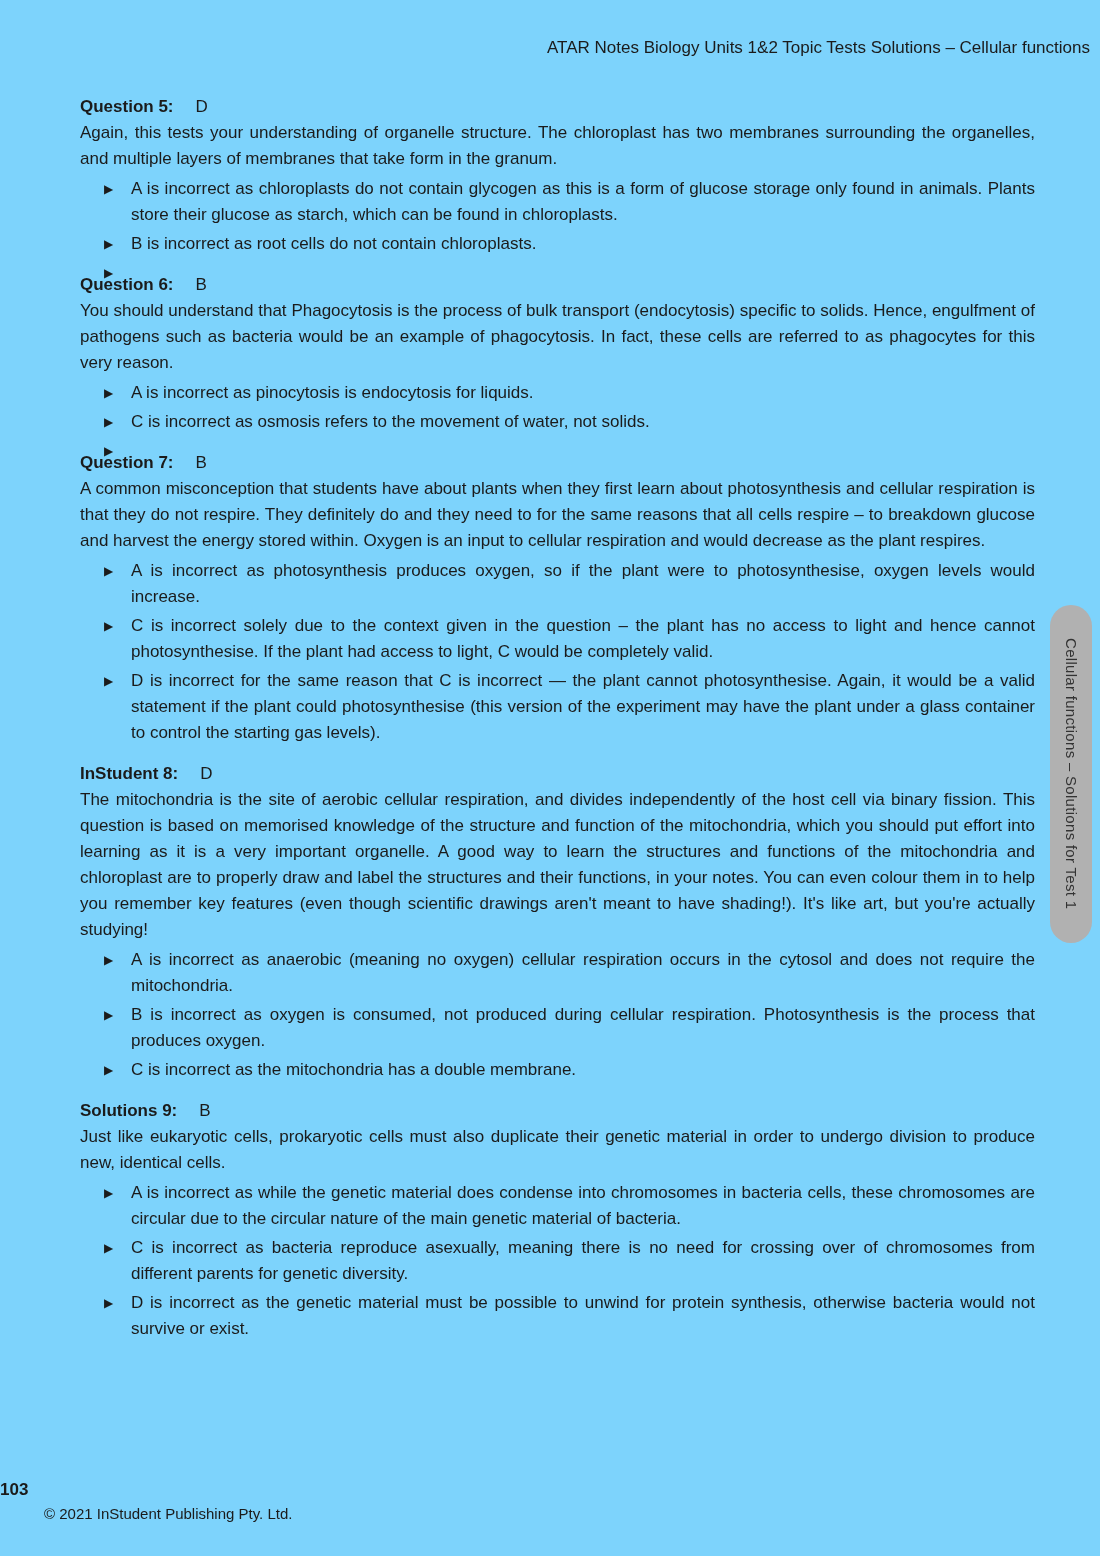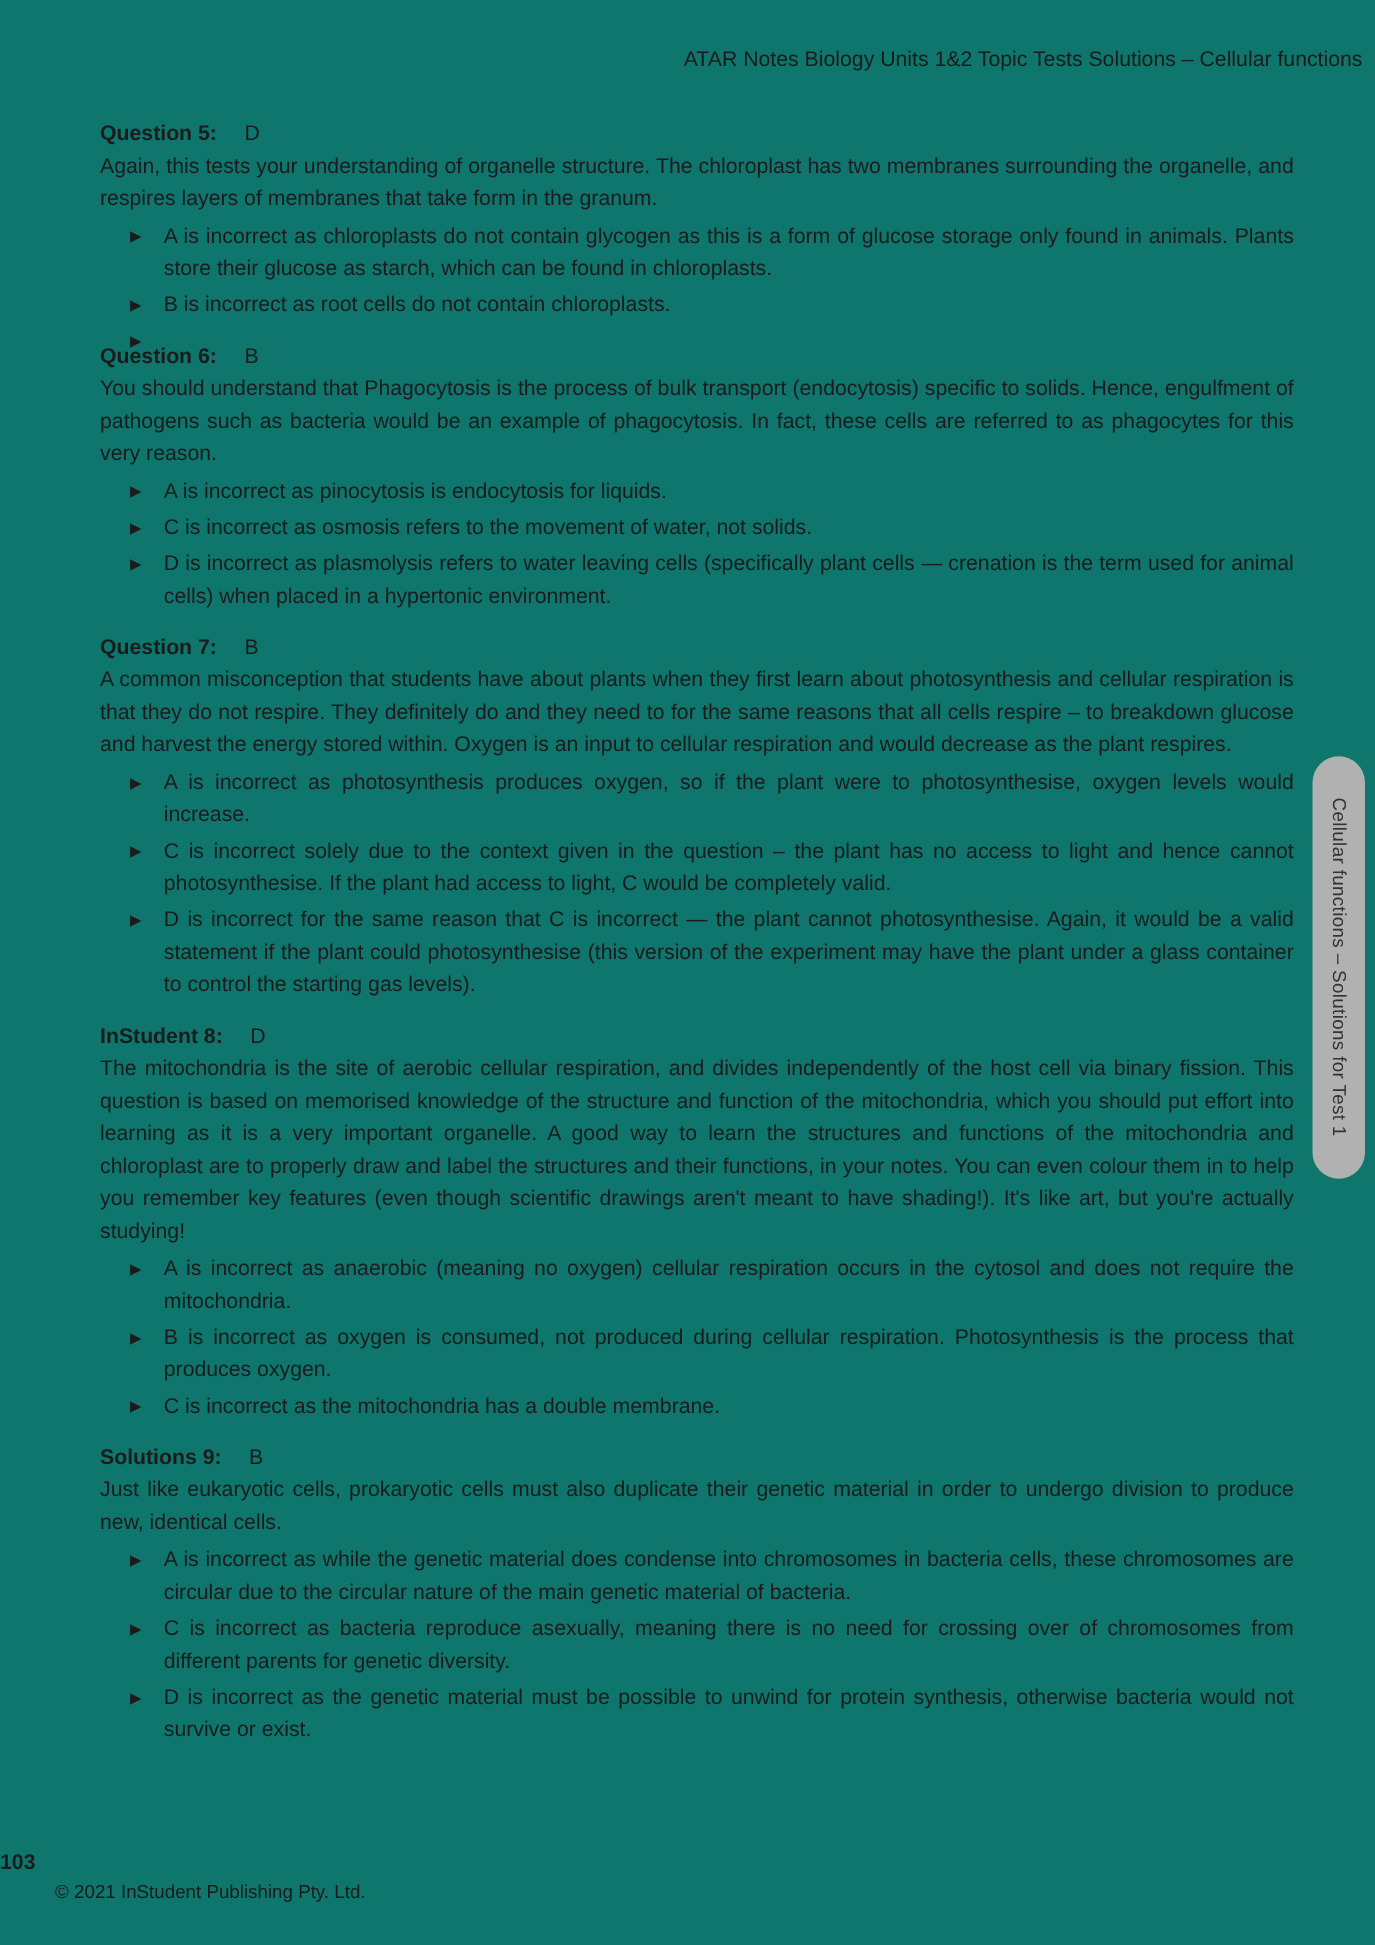--- a/index.html
+++ b/index.html
@@ -1,21 +1,21 @@
 <!DOCTYPE html>
 <html><head>
 <meta charset="utf-8">
 <style>
   * { margin: 0; padding: 0; box-sizing: border-box; }
   html, body { background: #ffffff; }
   .page {
     position: relative;
     width: 1100px;
     height: 1556px;
-    background: #0f766e;
+    background: #7dd3fc;
     font-family: "Liberation Sans", "DejaVu Sans", sans-serif;
     color: #1b1b1b;
     overflow: hidden;
   }
   .page-header {
     position: absolute;
     top: 38px;
     left: 0;
     right: 10px;
     text-align: right;
@@ -106,37 +106,37 @@
 <div class="page">
 
   <div class="page-header">ATAR Notes Biology Units 1&amp;2 Topic Tests Solutions – Cellular functions</div>
 
   <div class="content">
 
     <section class="question">
       <div class="q-heading">
         <span class="q-label">Question 5:</span><span class="q-answer">D</span>
       </div>
-      <p class="q-para">Again, this tests your understanding of organelle structure.  The chloroplast has two membranes surrounding the organelle, and respires layers of membranes that take form in the granum.</p>
+      <p class="q-para">Again, this tests your understanding of organelle structure.  The chloroplast has two membranes surrounding the organelles, and multiple layers of membranes that take form in the granum.</p>
       <ul class="bullets">
         <li><span class="marker">▶</span><span>A is incorrect as chloroplasts do not contain glycogen as this is a form of glucose storage only found in animals. Plants store their glucose as starch, which can be found in chloroplasts.</span></li>
         <li><span class="marker">▶</span><span>B is incorrect as root cells do not contain chloroplasts.</span></li>
         <li><span class="marker">▶</span></li>
       </ul>
     </section>
 
     <section class="question">
       <div class="q-heading">
         <span class="q-label">Question 6:</span><span class="q-answer">B</span>
       </div>
       <p class="q-para">You should understand that Phagocytosis is the process of bulk transport (endocytosis) specific to solids.  Hence, engulfment of pathogens such as bacteria would be an example of phagocytosis. In fact, these cells are referred to as phagocytes for this very reason.</p>
       <ul class="bullets">
         <li><span class="marker">▶</span><span>A is incorrect as pinocytosis is endocytosis for liquids.</span></li>
         <li><span class="marker">▶</span><span>C is incorrect as osmosis refers to the movement of water, not solids.</span></li>
-        <li><span class="marker">▶</span><span>D is incorrect as plasmolysis refers to water leaving cells (specifically plant cells — crenation is the term used for animal cells) when placed in a hypertonic environment.</span></li>
+        <li><span class="marker">▶</span></li>
       </ul>
     </section>
 
     <section class="question">
       <div class="q-heading">
         <span class="q-label">Question 7:</span><span class="q-answer">B</span>
       </div>
       <p class="q-para">A common misconception that students have about plants when they first learn about photosynthesis and cellular respiration is that they do not respire. They definitely do and they need to for the same reasons that all cells respire – to breakdown glucose and harvest the energy stored within. Oxygen is an input to cellular respiration and would decrease as the plant respires.</p>
       <ul class="bullets">
         <li><span class="marker">▶</span><span>A is incorrect as photosynthesis produces oxygen, so if the plant were to photosynthesise, oxygen levels would increase.</span></li>

